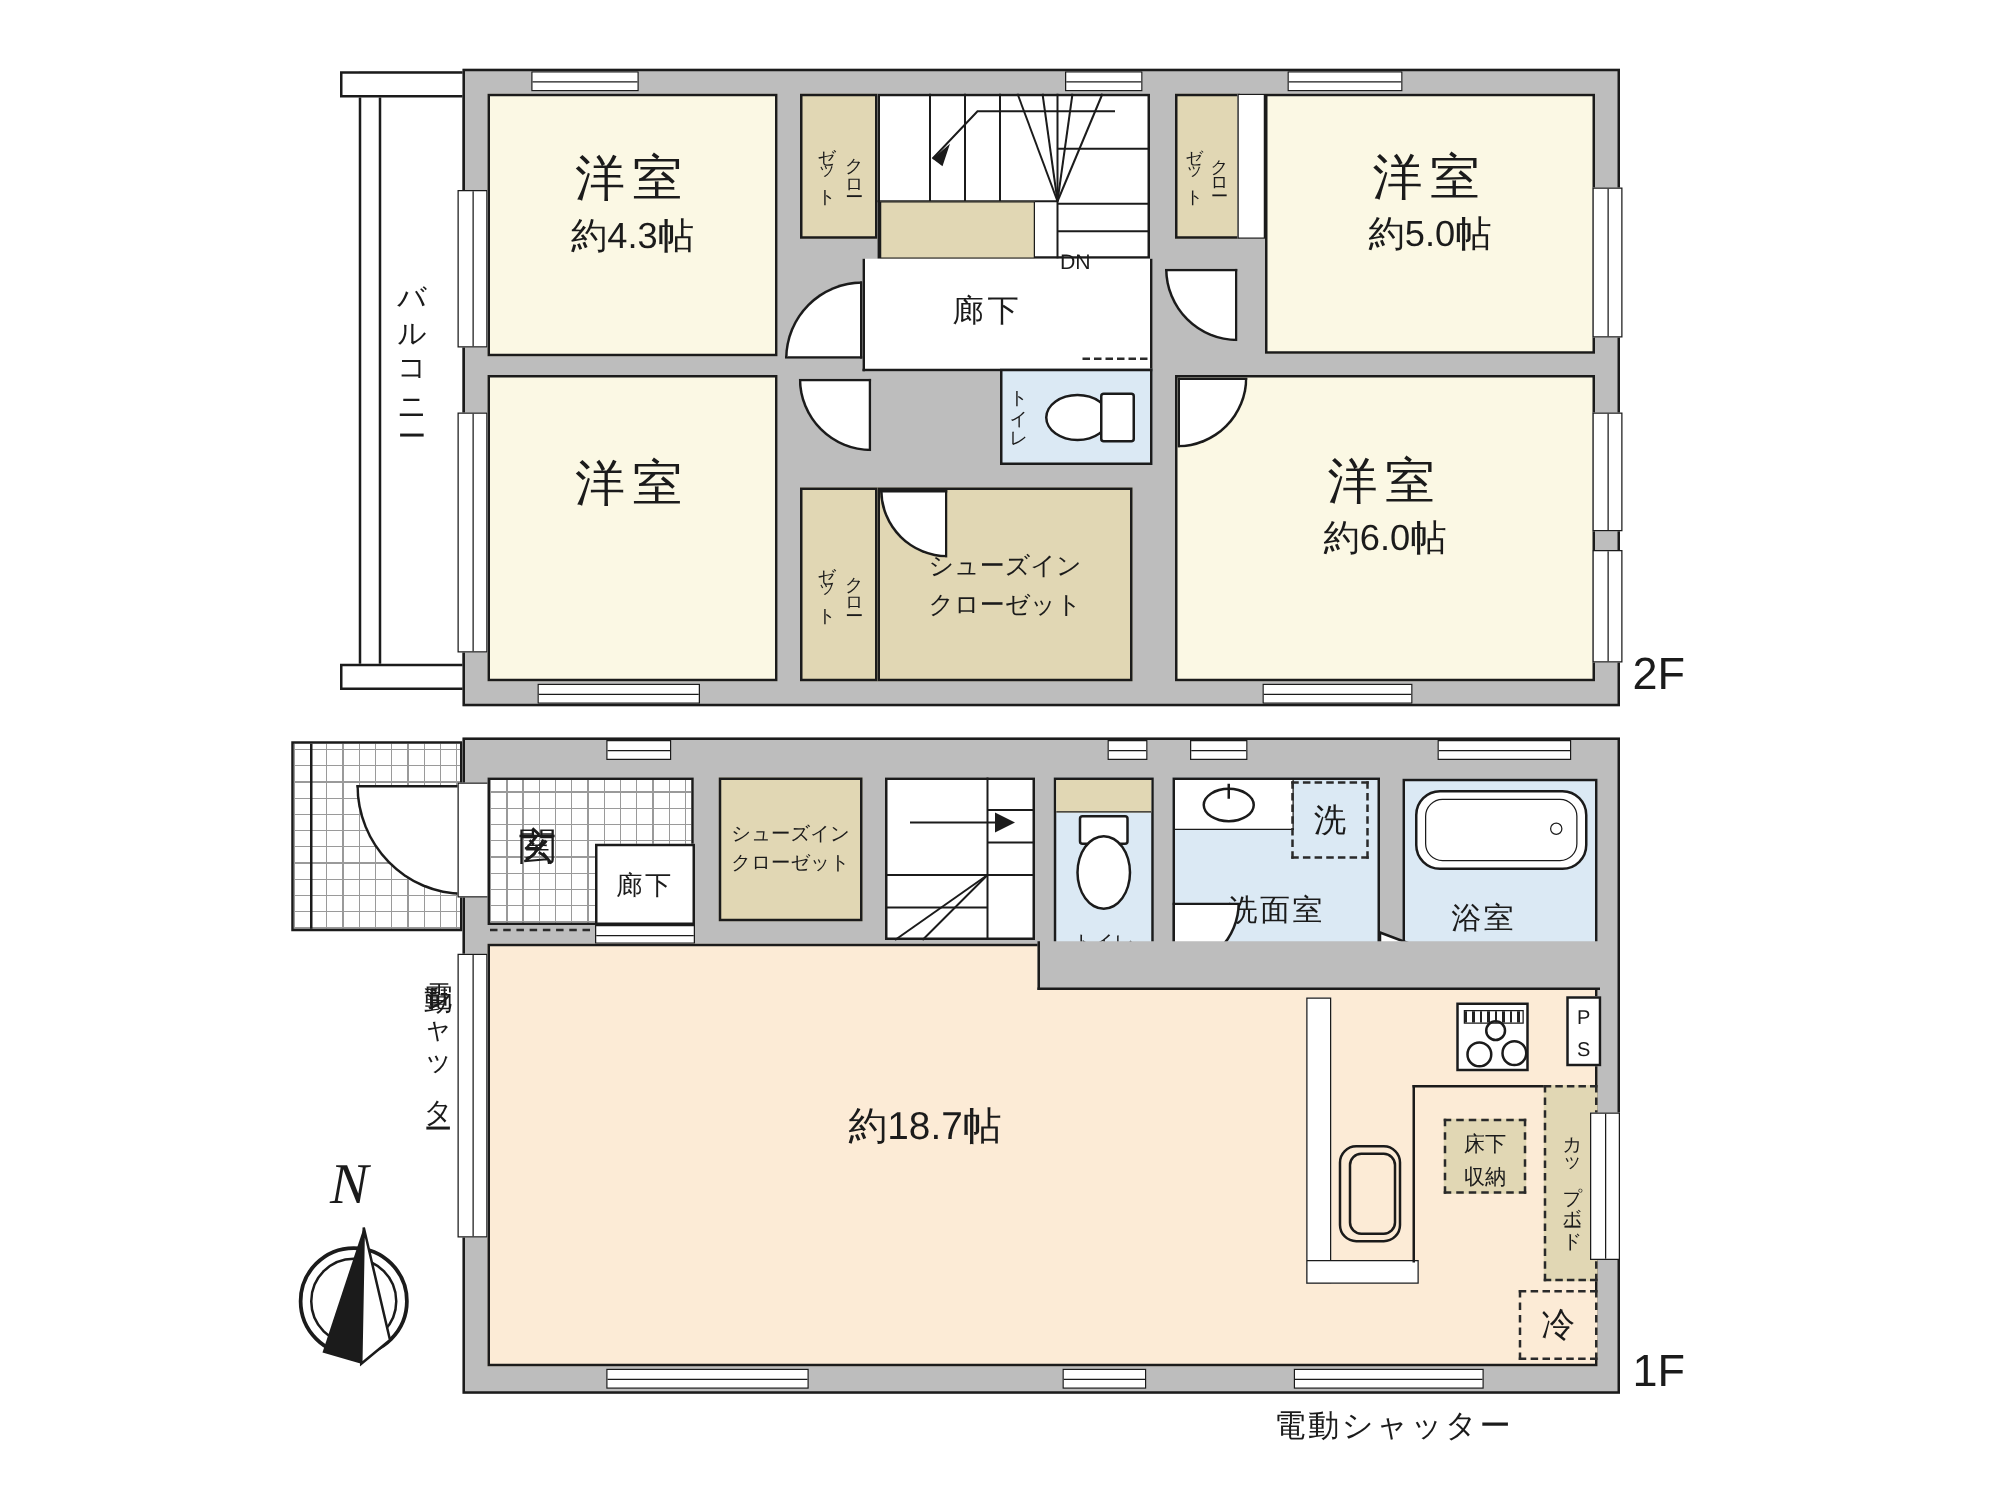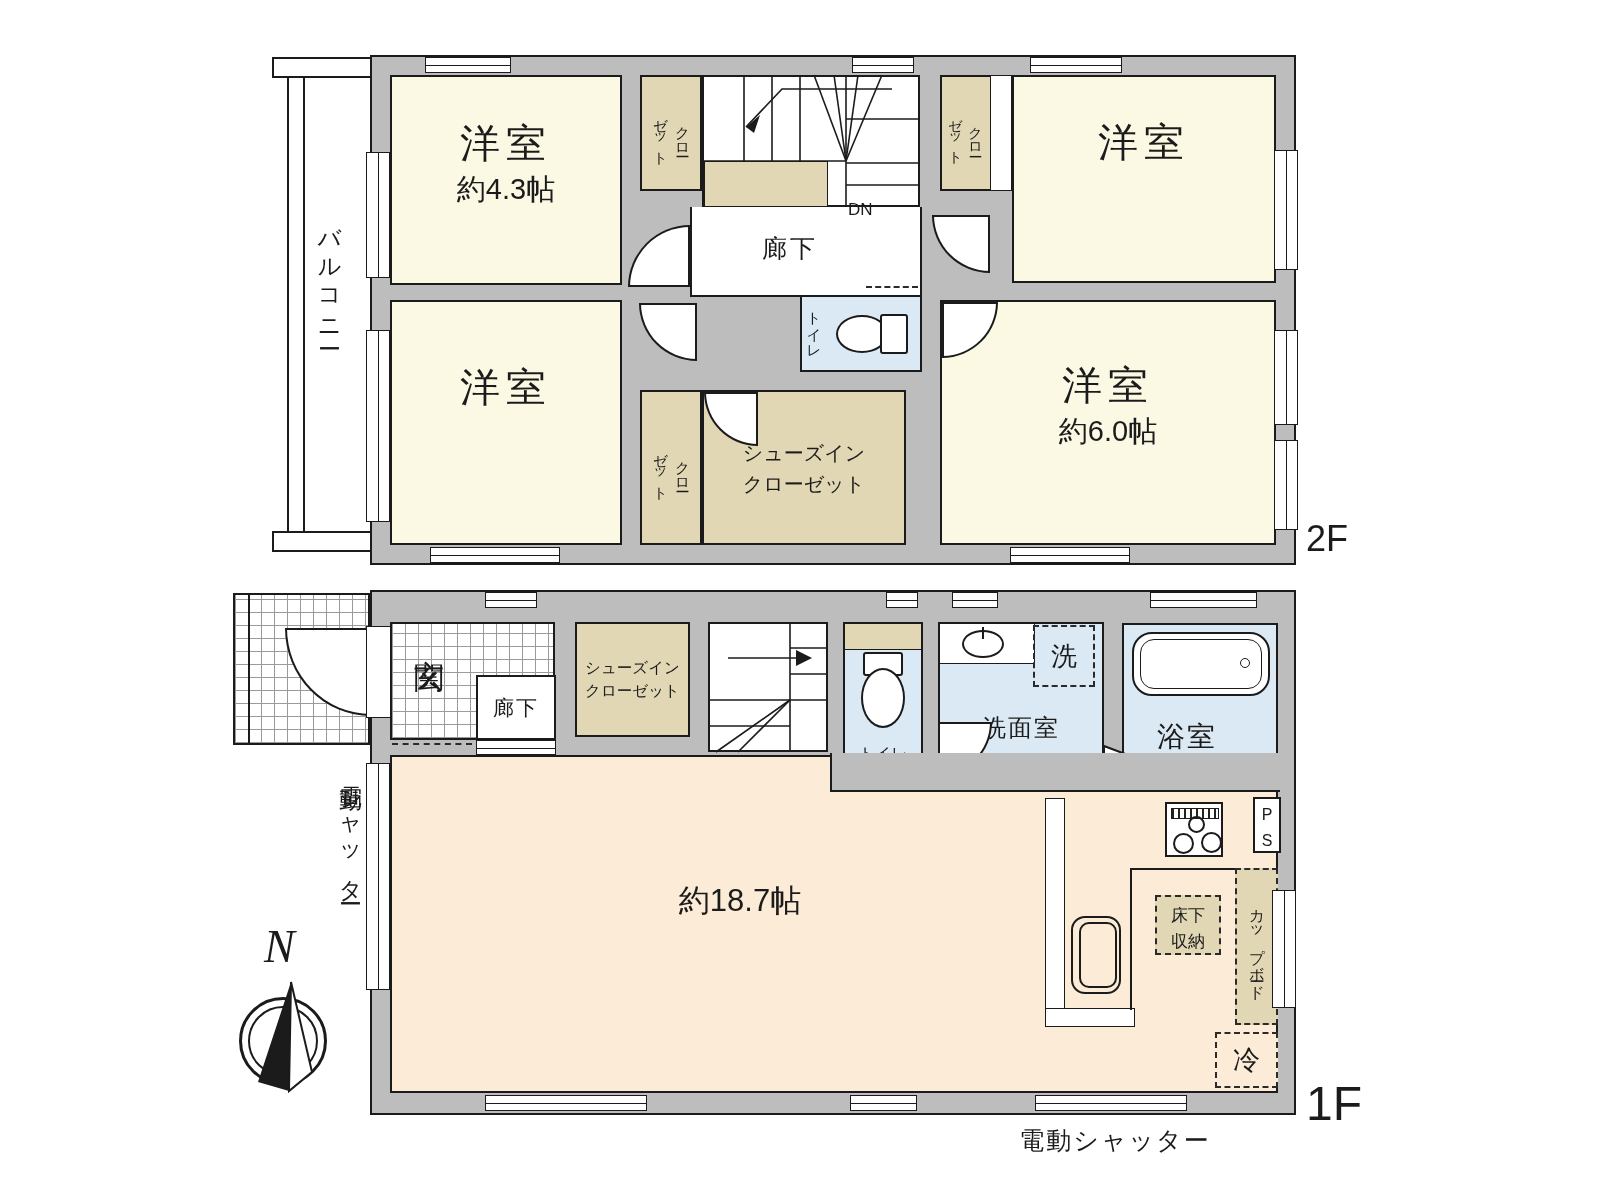--- a/index.html
+++ b/index.html
@@ -87,20 +87,21 @@
   <div class="abs" style="left:762px;top:232px;font-size:25px;letter-spacing:3px;">廊下</div>
 
   <div class="abs tan b2 center" style="left:940px;top:75px;width:52px;height:116px;gap:2px;">
     <span class="vtext" style="font-size:14px;">クロー</span>
     <span class="vtext" style="font-size:14px;order:-1;">ゼット</span>
   </div>
   <div class="abs white b15" style="left:990px;top:75px;width:22px;height:116px;"></div>
   <div class="abs cream b2" style="left:1012px;top:75px;width:264px;height:208px;"></div>
   <div class="abs ctext roomlbl" style="left:1012px;top:115px;width:264px;">
     <div class="rname">洋室</div>
+    <div class="rsize">約5.0帖</div>
   </div>
 
   <div class="abs blue b2" style="left:800px;top:295px;width:122px;height:77px;"></div>
   <div class="abs vtext" style="left:804px;top:302px;font-size:14.5px;">トイレ</div>
   <div class="abs white b2" style="left:836px;top:315px;width:52px;height:38px;border-radius:50%;"></div>
   <div class="abs white b2" style="left:880px;top:314px;width:28px;height:40px;border-radius:3px;"></div>
   <div class="abs" style="left:866px;top:286px;width:52px;height:0;border-top:2px dashed #2a2a2a;"></div>
 
   <div class="abs cream b2" style="left:390px;top:300px;width:232px;height:245px;"></div>
   <div class="abs ctext roomlbl" style="left:390px;top:360px;width:232px;">
@@ -190,21 +191,21 @@
   <div class="abs dashed center" style="left:1033px;top:625px;width:62px;height:62px;">
     <span style="font-size:26px;">洗</span>
   </div>
   <div class="abs ctext" style="left:938px;top:712px;width:166px;font-size:24px;letter-spacing:2px;">洗面室</div>
   <div class="abs arc arc-br" style="left:938px;top:722px;width:54px;height:54px;"></div>
 
   <div class="abs blue b2" style="left:1122px;top:623px;width:156px;height:155px;"></div>
   <div class="abs white" style="left:1132px;top:632px;width:138px;height:64px;border:2.5px solid var(--ol);border-radius:20px;"></div>
   <div class="abs" style="left:1140px;top:639px;width:122px;height:50px;border:1.5px solid var(--ol);border-radius:14px;"></div>
   <div class="abs" style="left:1240px;top:658px;width:10px;height:10px;border:1.5px solid var(--ol);border-radius:50%;background:#fff;"></div>
-  <div class="abs ctext" style="left:1122px;top:718px;width:130px;font-size:28px;letter-spacing:2px;font-family:Liberation Serif, serif;">浴室</div>
+  <div class="abs ctext" style="left:1122px;top:718px;width:130px;font-size:24px;letter-spacing:2px;font-family:Liberation Serif, serif;">浴室</div>
   <svg style="left:1100px;top:744px;" width="50" height="36" viewBox="0 0 50 36">
     <polygon points="4,2 44,17 4,33" fill="#fff" stroke="#1b1b1b" stroke-width="2"></polygon>
   </svg>
 
   <div class="abs peach b2" style="left:390px;top:755px;width:888px;height:338px;"></div>
   <div class="abs wallbase" style="left:830px;top:753px;width:450px;height:39px;border-left:2px solid var(--ol);border-bottom:2px solid var(--ol);"></div>
   <div class="abs ctext" style="left:610px;top:872px;width:260px;">
     <div style="font-size:31px;margin-top:8px;">約18.7帖</div>
   </div>
 
@@ -240,21 +241,21 @@
   <div class="abs winh" style="left:952px;top:592px;width:46px;height:16px;"></div>
   <div class="abs winh" style="left:1150px;top:592px;width:107px;height:16px;"></div>
   <div class="abs winv" style="left:366px;top:763px;width:24px;height:227px;"></div>
   <div class="abs winv" style="left:1272px;top:890px;width:24px;height:118px;"></div>
   <div class="abs winh" style="left:485px;top:1095px;width:162px;height:16px;"></div>
   <div class="abs winh" style="left:850px;top:1095px;width:67px;height:16px;"></div>
   <div class="abs winh" style="left:1035px;top:1095px;width:152px;height:16px;"></div>
 
   <div class="abs vtext" style="left:336px;top:768px;font-size:23px;letter-spacing:3px;">電動シャッター</div>
   <div class="abs ctext" style="left:995px;top:1124px;width:240px;font-size:25px;letter-spacing:2px;">電動シャッター</div>
-  <div class="abs" style="left:1306px;top:1076px;font-size:48px;">1F</div>
+  <div class="abs" style="left:1306px;top:1076px;font-size:36px;">1F</div>
 
   <div class="abs" style="left:264px;top:920px;font-size:46px;font-family:'Liberation Serif','DejaVu Serif',serif;font-style:italic;">N</div>
   <div class="abs" style="left:239px;top:997px;width:88px;height:88px;border:3px solid var(--ol);border-radius:50%;"></div>
   <div class="abs" style="left:248px;top:1006px;width:70px;height:70px;border:2.5px solid var(--ol);border-radius:50%;"></div>
   <svg style="left:230px;top:960px;" width="120" height="140" viewBox="0 0 120 140">
     <polygon points="61,22 28,122 59,131" fill="#1b1b1b"></polygon>
     <polygon points="61,22 82,112 59,131" fill="#fff" stroke="#1b1b1b" stroke-width="2"></polygon>
   </svg>
 
 </div>

